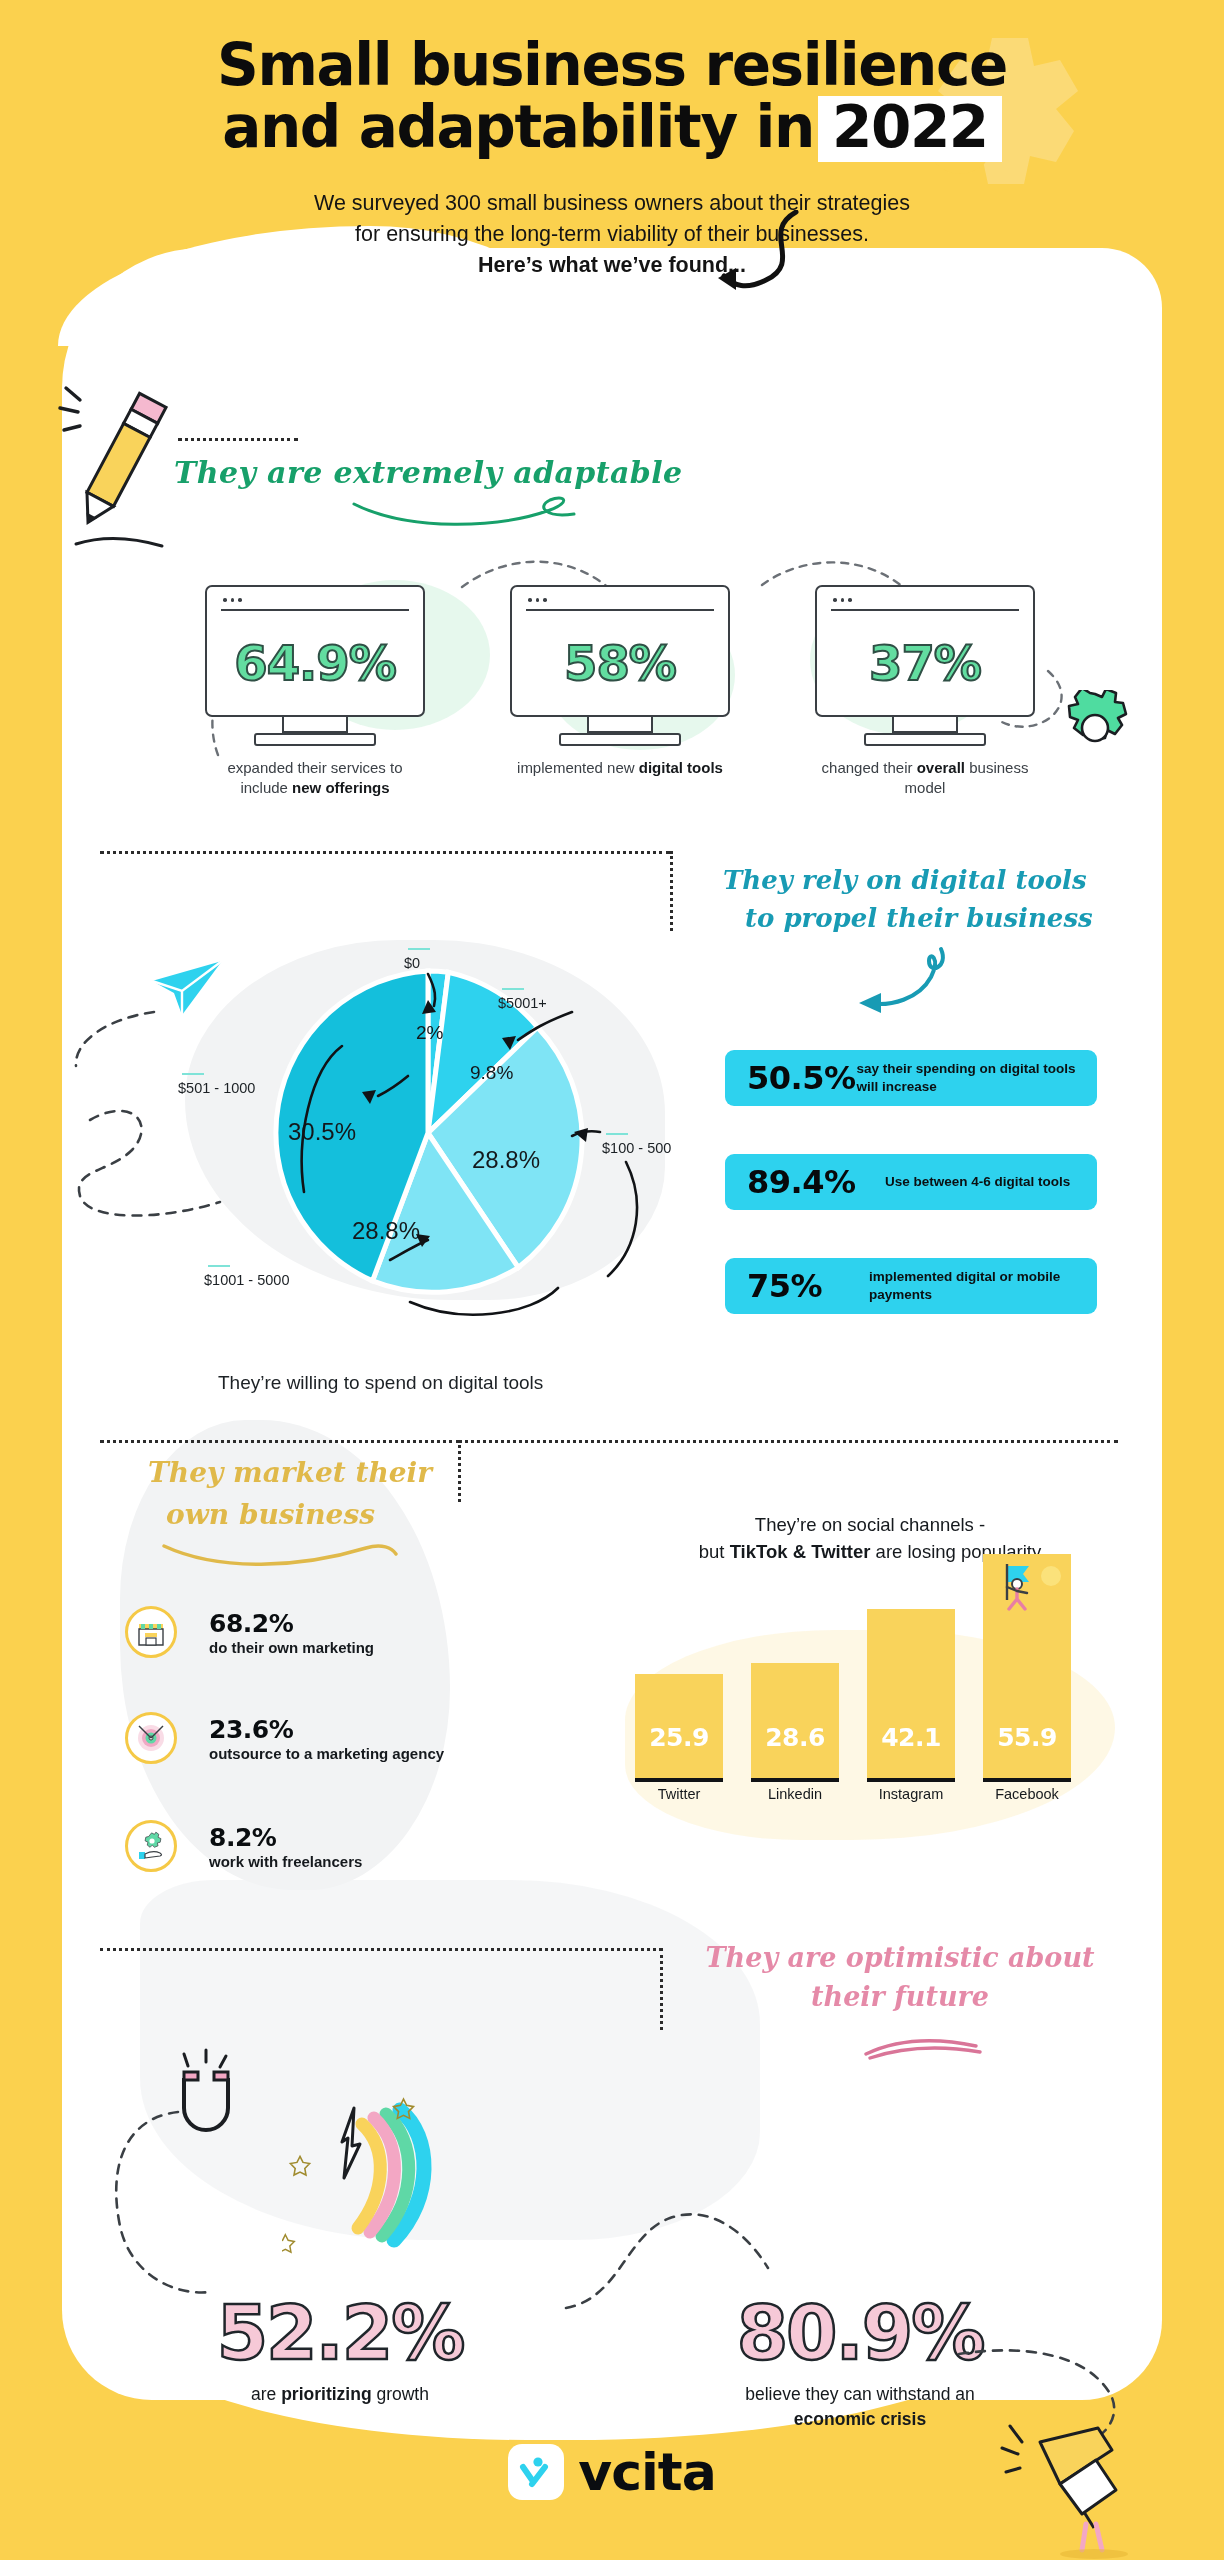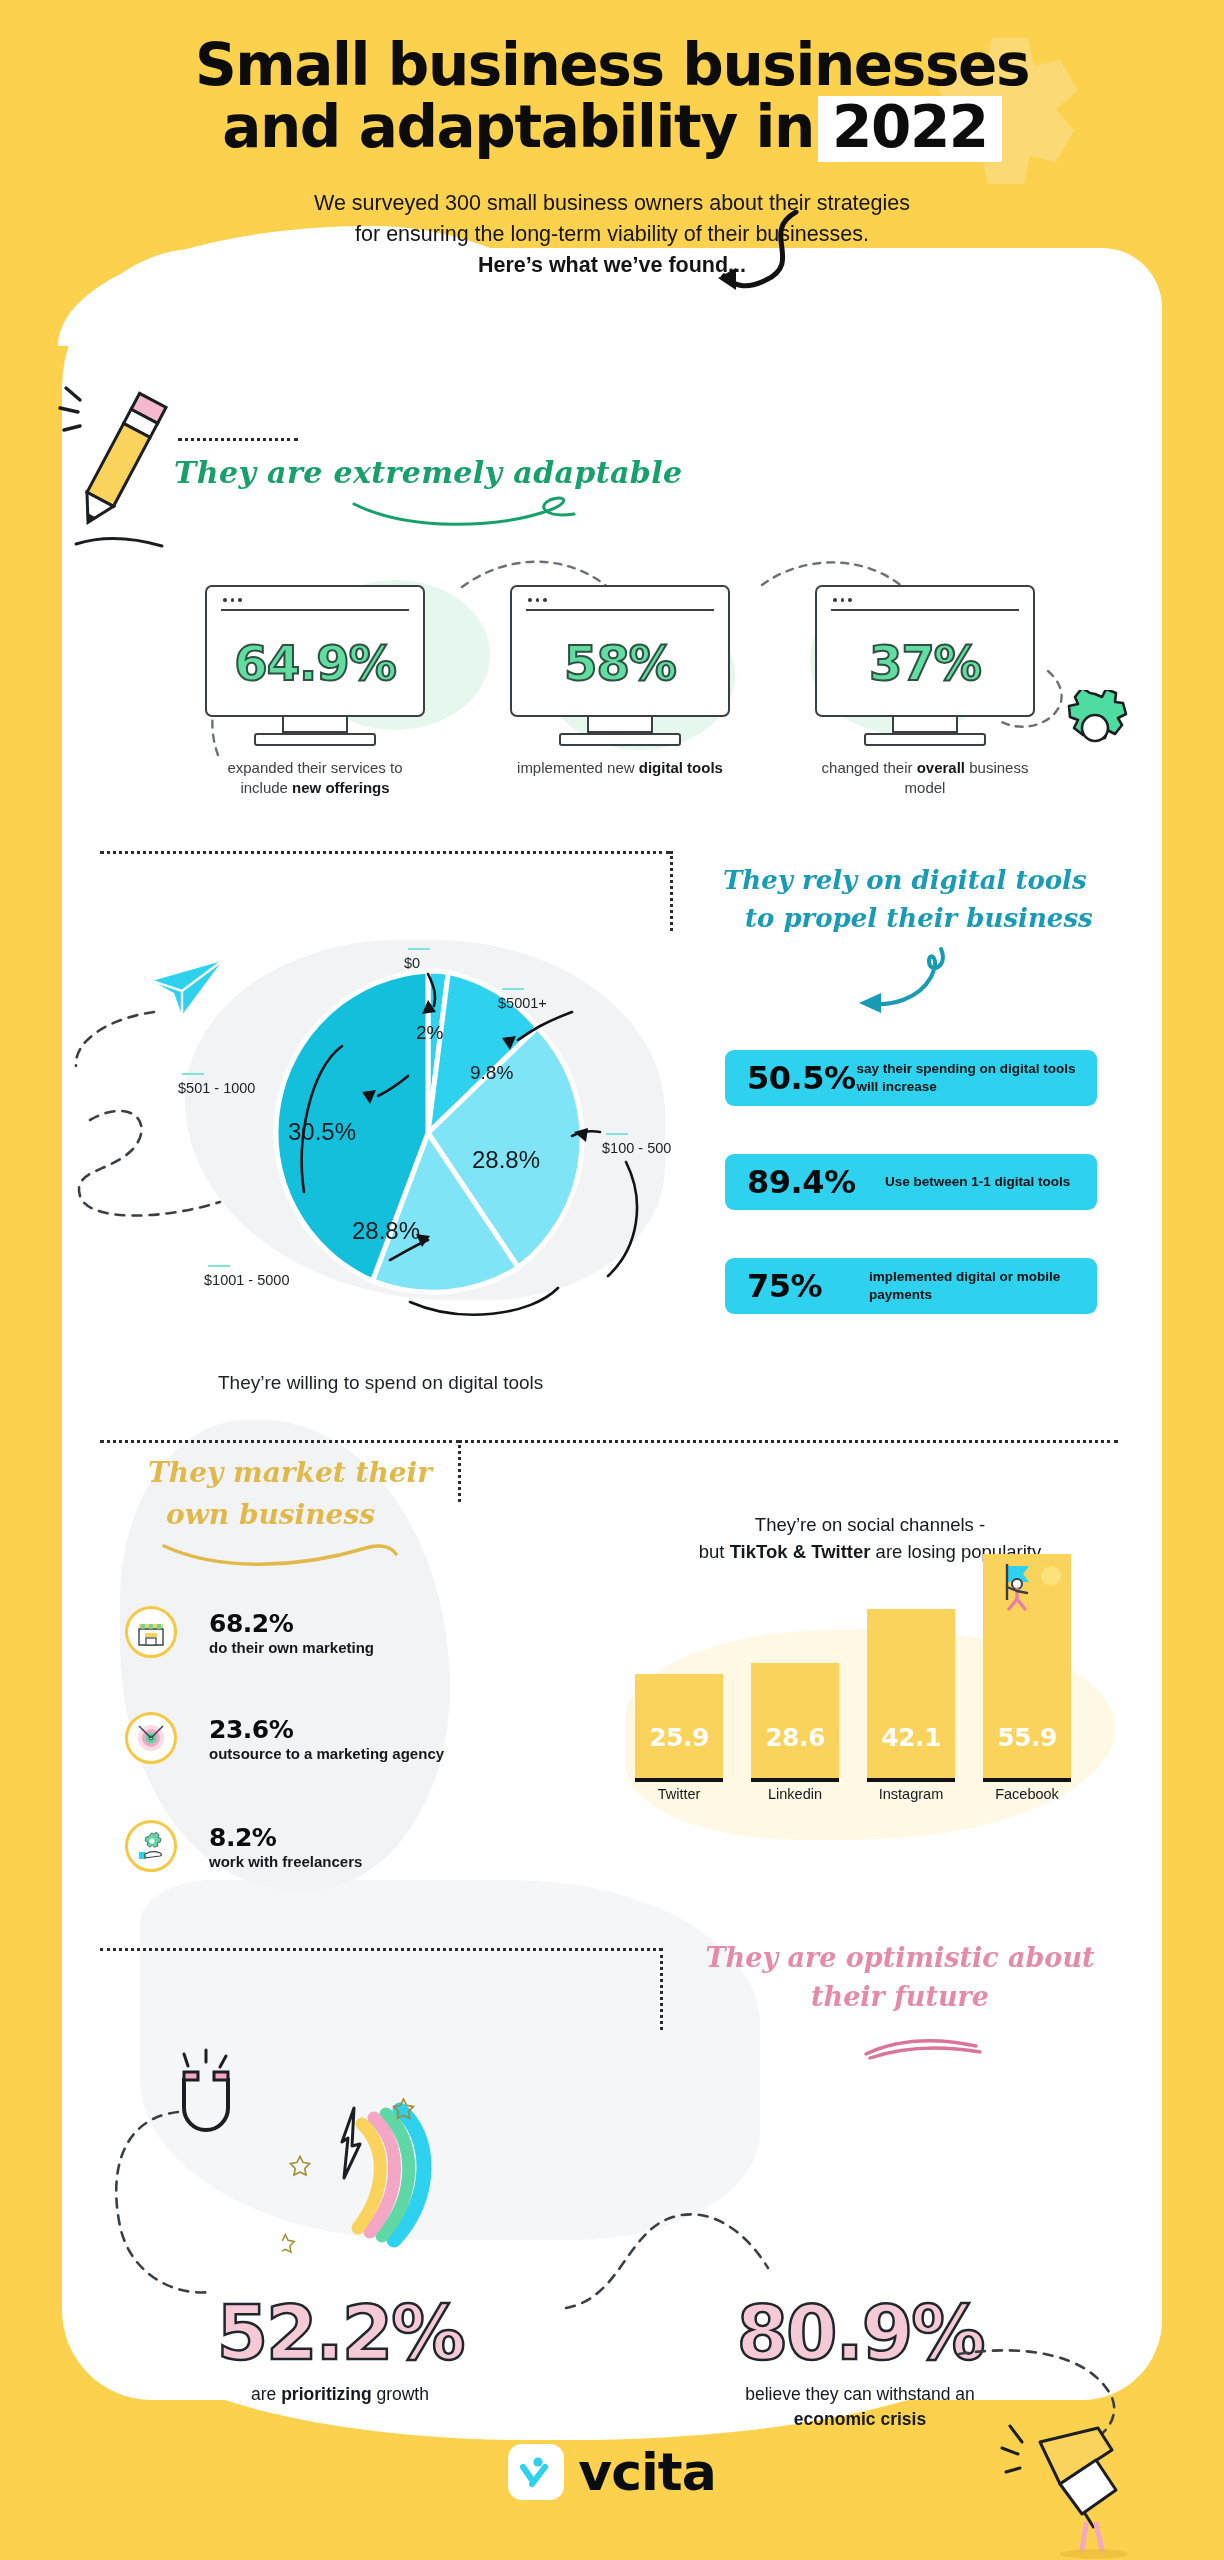--- a/index.html
+++ b/index.html
@@ -205,21 +205,21 @@
 
   <svg class="bg-gear" style="left:840px; top:20px;" width="300" height="460" viewBox="0 0 300 460">
     <path d="M150 40 l26 6 6-28 36 0 6 28 26-6 18 31-22 18 18 22-18 31-26-6-6 28-36 0-6-28-26 6-18-31 22-22-22-18z" transform="translate(-30,0)"></path>
     <circle cx="120" cy="120" r="34" fill="#FBD14E"></circle>
     <path d="M150 250 l26 6 6-28 36 0 6 28 26-6 18 31-22 18 18 22-18 31-26-6-6 28-36 0-6-28-26 6-18-31 22-22-22-18z" transform="translate(-60,60)"></path>
     <circle cx="90" cy="370" r="30" fill="#FBD14E"></circle>
   </svg>
 
   <header class="hdr">
     <h1>
-      <span>Small business businesses</span><br>
+      <span>Small business resilience</span><br>
       <span>and adaptability in</span><span class="yr">2022</span>
     </h1>
     <div class="sub">
       <div>We surveyed 300 small business owners about their strategies</div>
       <div>for ensuring the long-term viability of their businesses.</div>
       <div style="font-weight:800;">Here’s what we’ve found...</div>
     </div>
   </header>
 
   <svg style="position:absolute;left:700px;top:210px;z-index:6;" width="130" height="110" viewBox="0 0 130 110">
@@ -388,21 +388,21 @@
     <path d="M414 192 l14 -4 l-2 14 z" fill="#111316"></path>
     <path d="M270 296 l-14 -2 l6 13 z" fill="#111316"></path>
   </svg>
 
   <div class="statbox" style="top:1050px;">
     <div class="big">50.5%</div>
     <div class="txt">say their spending on digital tools will increase</div>
   </div>
   <div class="statbox" style="top:1154px;">
     <div class="big">89.4%</div>
-    <div class="txt">Use between 1-1 digital tools</div>
+    <div class="txt">Use between 4-6 digital tools</div>
   </div>
   <div class="statbox" style="top:1258px;">
     <div class="big">75%</div>
     <div class="txt">implemented digital or mobile payments</div>
   </div>
 
   <div class="s2-foot">They’re willing to spend on digital tools</div>
 
   <div class="dotline h" style="left:100px; top:1440px; width:360px;"></div>
   <div class="dotline v" style="left:458px; top:1440px; height:62px;"></div>

